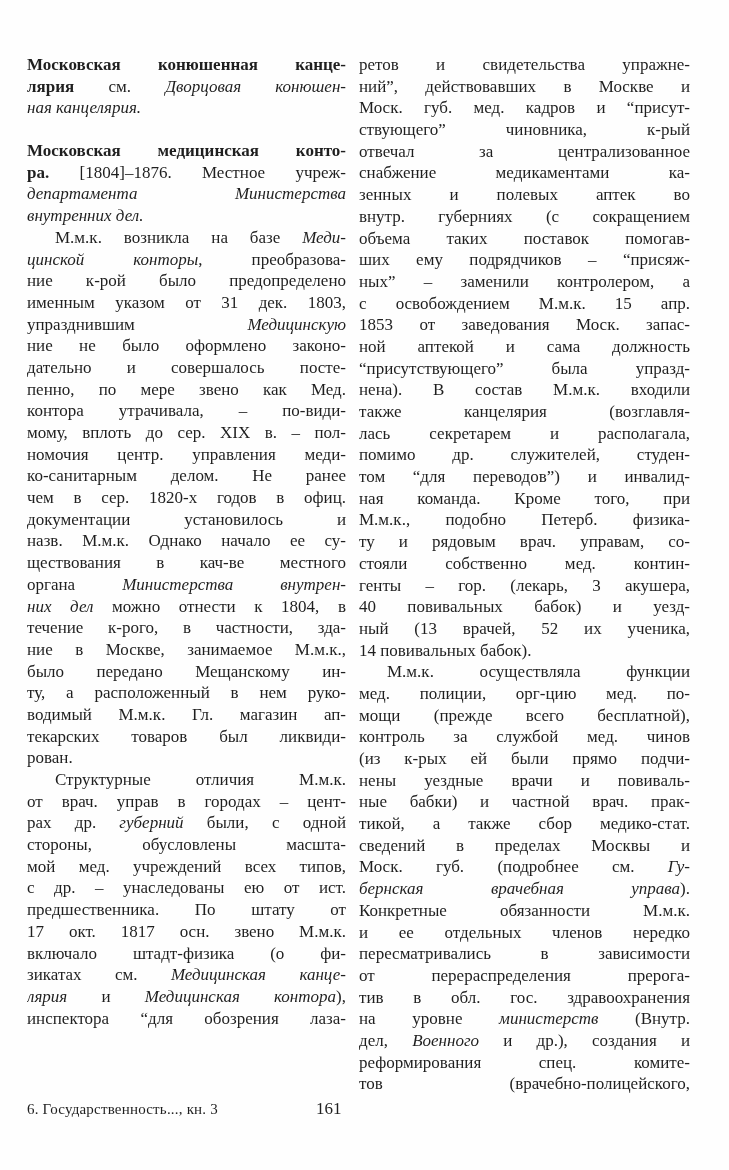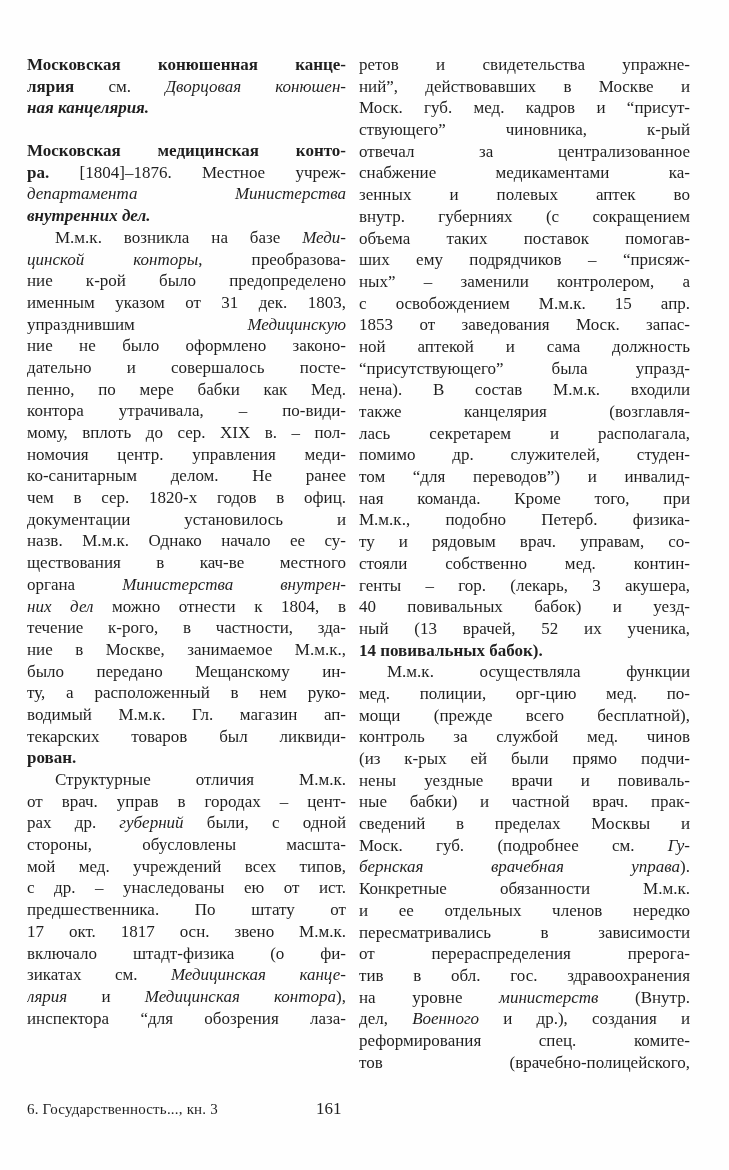--- a/index.html
+++ b/index.html
@@ -17,21 +17,21 @@
   .col-right{left:359px;width:331px;}
   .block{margin:0;}
   .block.gap{margin-top:21px;}
   .line{
     text-align:justify;
     text-align-last:justify;
     height:21.7px;
     overflow:hidden;
     white-space:normal;
   }
-  .line.last{text-align-last:left;font-weight:bold;}
+  .line.last{text-align-last:left;}
   .line.ind{text-indent:28px;}
   .b{font-weight:700;}
   .i{font-style:italic;}
   .footer{position:absolute;left:27px;top:1099px;width:663px;height:24px;}
   .footer .sig{position:absolute;left:0;top:2px;font-size:15px;letter-spacing:.2px;}
   .footer .pageno{position:absolute;left:289px;top:0;font-size:17px;}
 </style>
 </head>
 <body>
 
@@ -49,21 +49,21 @@
         <div class="line last"><span class="i">внутренних дел.</span></div>
       </div>
       <div class="block">
         <div class="line ind"><span>М.м.к. возникла на базе </span><span class="i">Меди-</span></div>
         <div class="line"><span class="i">цинской конторы</span><span>, преобразова-</span></div>
         <div class="line"><span>ние к-рой было предопределено</span></div>
         <div class="line"><span>именным указом от 31 дек. 1803,</span></div>
         <div class="line"><span>упразднившим </span><span class="i">Медицинскую</span></div>
         <div class="line"><span>ние не было оформлено законо-</span></div>
         <div class="line"><span>дательно и совершалось посте-</span></div>
-        <div class="line"><span>пенно, по мере бабки как Мед.</span></div>
+        <div class="line"><span>пенно, по мере звено как Мед.</span></div>
         <div class="line"><span>контора утрачивала, – по-види-</span></div>
         <div class="line"><span>мому, вплоть до сер. XIX в. – пол-</span></div>
         <div class="line"><span>номочия центр. управления меди-</span></div>
         <div class="line"><span>ко-санитарным делом. Не ранее</span></div>
         <div class="line"><span>чем в сер. 1820-х годов в офиц.</span></div>
         <div class="line"><span>документации установилось и</span></div>
         <div class="line"><span>назв. М.м.к. Однако начало ее су-</span></div>
         <div class="line"><span>ществования в кач-ве местного</span></div>
         <div class="line"><span>органа </span><span class="i">Министерства внутрен-</span></div>
         <div class="line"><span class="i">них дел</span><span> можно отнести к 1804, в</span></div>
@@ -122,20 +122,21 @@
         <div class="line last"><span>14 повивальных бабок).</span></div>
       </div>
       <div class="block">
         <div class="line ind"><span>М.м.к. осуществляла функции</span></div>
         <div class="line"><span>мед. полиции, орг-цию мед. по-</span></div>
         <div class="line"><span>мощи (прежде всего бесплатной),</span></div>
         <div class="line"><span>контроль за службой мед. чинов</span></div>
         <div class="line"><span>(из к-рых ей были прямо подчи-</span></div>
         <div class="line"><span>нены уездные врачи и повиваль-</span></div>
         <div class="line"><span>ные бабки) и частной врач. прак-</span></div>
+        <div class="line"><span>тикой, а также сбор медико-стат.</span></div>
         <div class="line"><span>сведений в пределах Москвы и</span></div>
         <div class="line"><span>Моск. губ. (подробнее см. </span><span class="i">Гу-</span></div>
         <div class="line"><span class="i">бернская врачебная управа</span><span>).</span></div>
         <div class="line"><span>Конкретные обязанности М.м.к.</span></div>
         <div class="line"><span>и ее отдельных членов нередко</span></div>
         <div class="line"><span>пересматривались в зависимости</span></div>
         <div class="line"><span>от перераспределения прерога-</span></div>
         <div class="line"><span>тив в обл. гос. здравоохранения</span></div>
         <div class="line"><span>на уровне </span><span class="i">министерств</span><span> (Внутр.</span></div>
         <div class="line"><span>дел, </span><span class="i">Военного</span><span> и др.), создания и</span></div>

